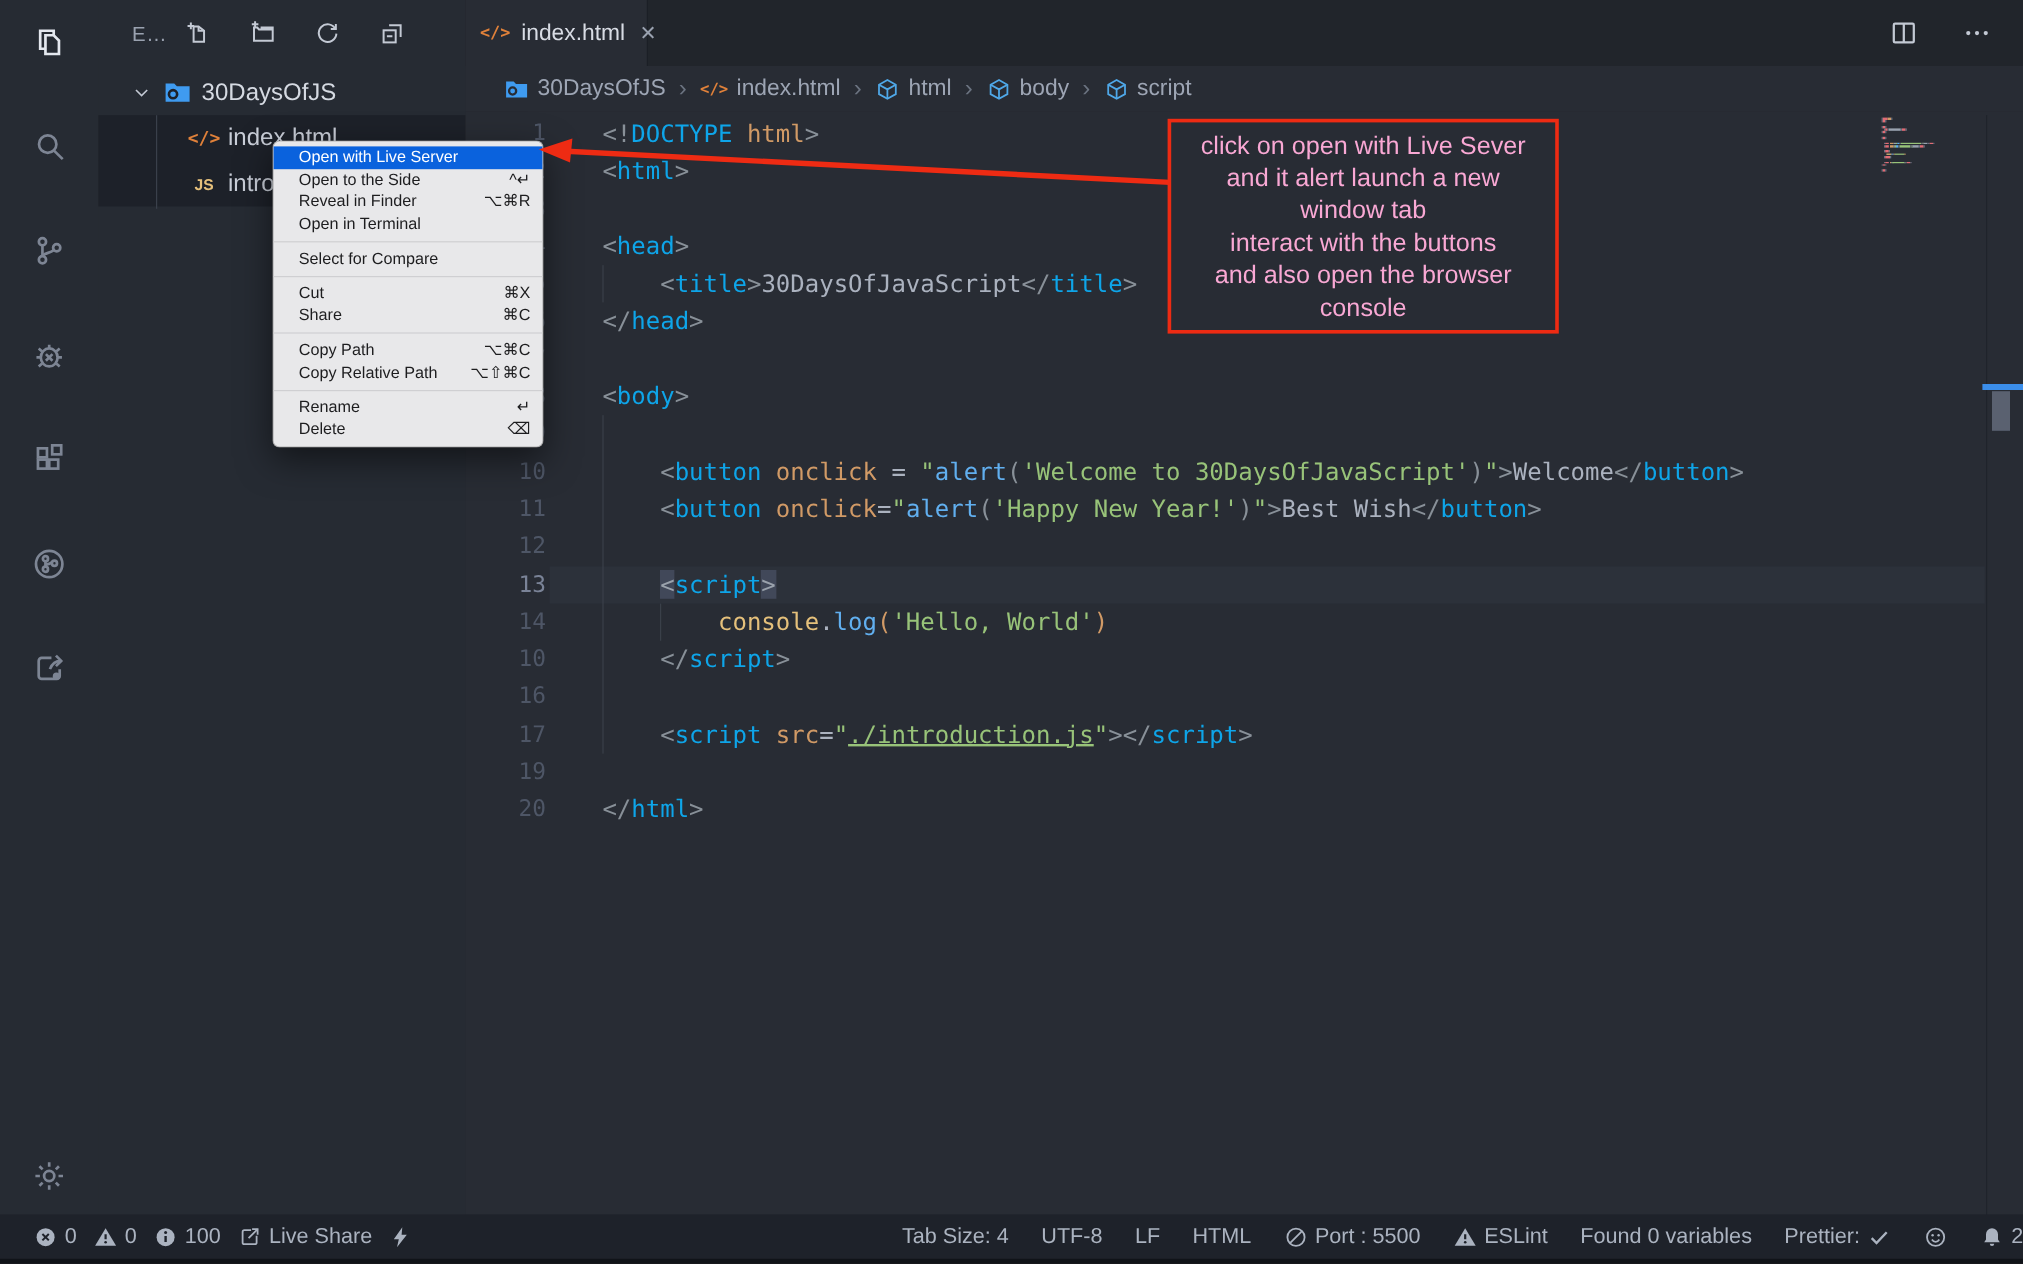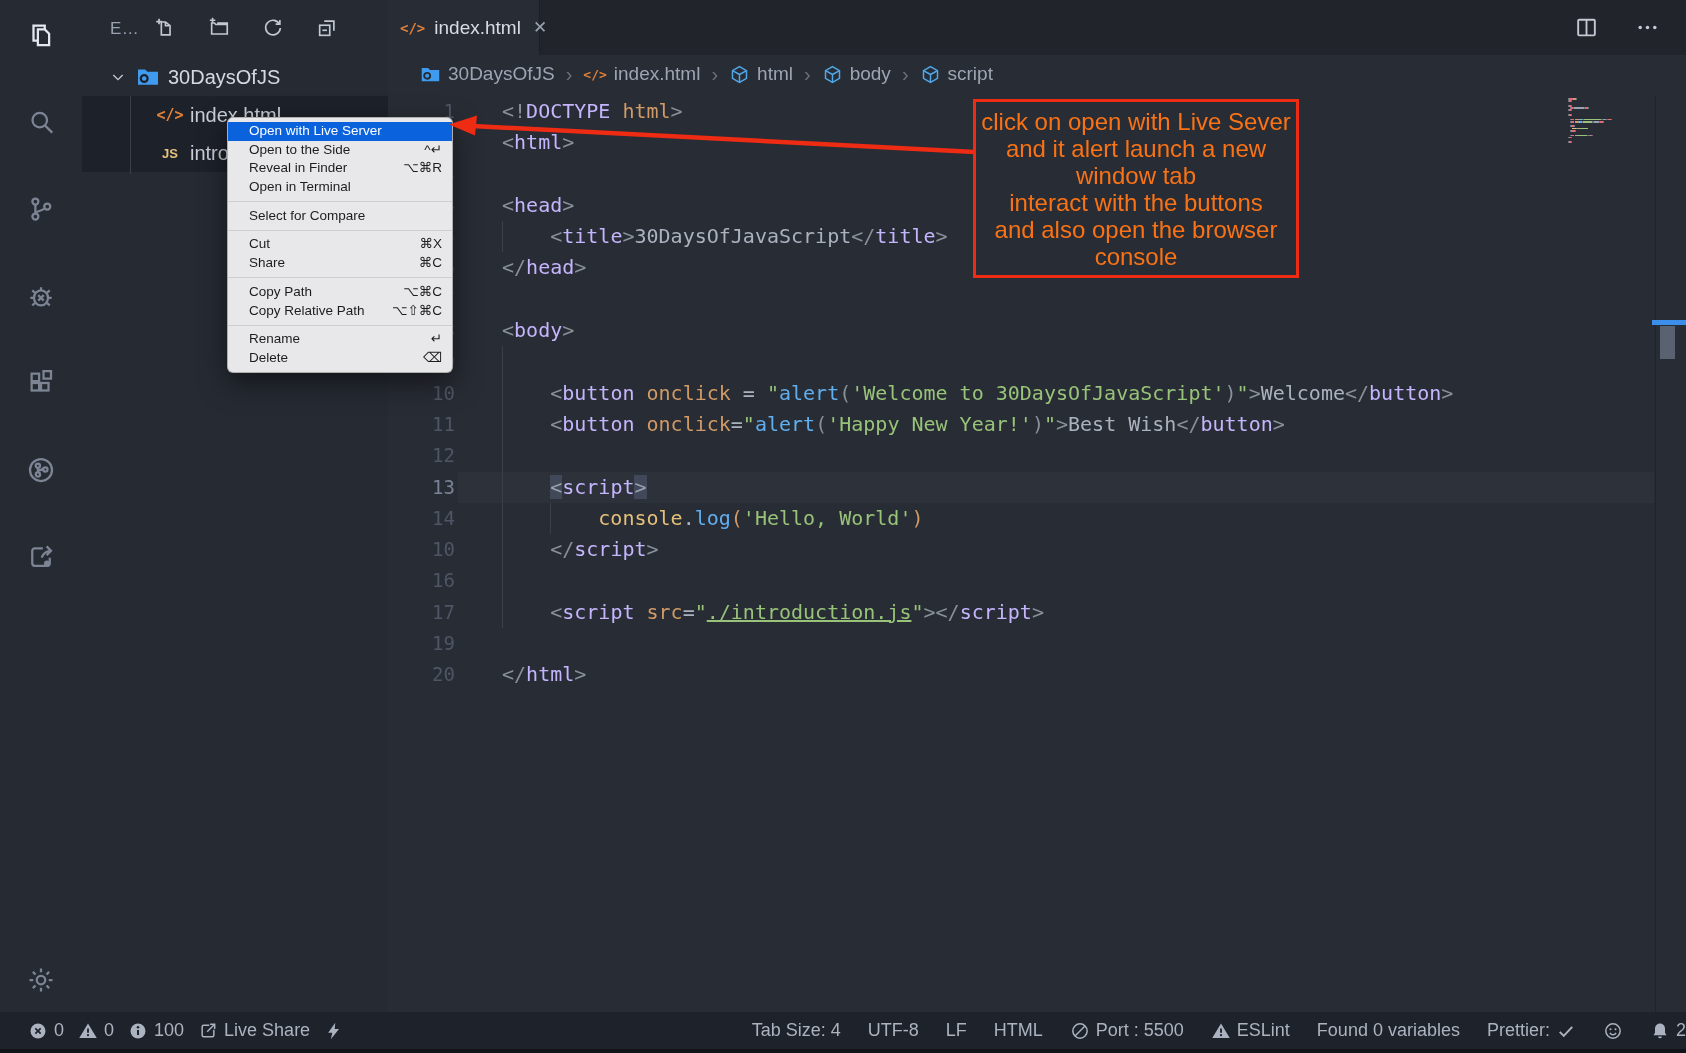--- a/index.html
+++ b/index.html
@@ -59,21 +59,21 @@
   .indent-guide{position:absolute;width:1px;background:#3a4049;}
   #guide-head{left:114px;top:128.2px;height:31.3px;}
   #guide-body{left:114px;top:253.4px;height:281.7px;}
   #guide-script{left:162px;top:410px;height:31.3px;}
   #code-lines{position:absolute;left:0;top:3px;width:100%;}
   .code-row{height:31.3px;line-height:31.3px;font-family:"DejaVu Sans Mono",monospace;font-size:20px;white-space:pre;position:relative;}
   .gutter{display:inline-block;width:67px;text-align:right;color:#4e5666;font-size:19px;vertical-align:top;}
   .gutter.cur{color:#7a8397;}
   .code-text{margin-left:47px;}
   .tk-p{color:#889098;}
-  .tk-t{color:#c4b5fd;}
+  .tk-t{color:#0ea5e9;}
   .tk-a{color:#d19a66;}
   .tk-s{color:#98c379;}
   .tk-f{color:#61afef;}
   .tk-c{color:#e5c07b;}
   .tk-d{color:#abb2bf;}
   .tk-g{color:#d19a66;}
   .tk-u{color:#98c379;text-decoration:underline;}
   .tk-bm{color:#9aa2ac;background:#414859;}
 
   
@@ -92,21 +92,21 @@
     padding:0 10px 0 21px;font-size:13.5px;color:#1d1d1f;cursor:pointer;white-space:nowrap;}
   .menu-item .shortcut{color:#1d1d1f;margin-left:12px;}
   .menu-item.hl{background:#0a62dd;color:#fff;}
   .menu-item.hl .shortcut{color:#fff;}
   .menu-sep{height:1px;background:#cfcfd2;margin:4.5px 0;}
 
   
   #annotation-box{position:absolute;left:973px;top:99px;width:326px;height:179px;z-index:30;
     border:3px solid #ee2b13;box-sizing:border-box;display:flex;flex-direction:column;
     justify-content:center;align-items:center;}
-  .ann-line{color:#f97316;font-size:24px;line-height:27px;text-align:left;white-space:nowrap;}
+  .ann-line{color:#f9a8d4;font-size:21px;line-height:27px;text-align:left;white-space:nowrap;}
   #arrow-overlay{position:absolute;left:0;top:0;width:1686px;height:1053px;z-index:50;pointer-events:none;}
 
   
   #status-bar{position:absolute;left:0;bottom:0;width:100%;height:37px;background:#1e222a;
     border-bottom:4px solid #101318;box-sizing:content-box;display:flex;align-items:center;
     justify-content:space-between;color:#abb3c0;font-size:18px;}
   #status-left{display:flex;align-items:center;gap:14px;padding-left:28px;}
   #status-right{display:flex;align-items:center;gap:27px;}
   .sb-item{display:flex;align-items:center;gap:6px;cursor:pointer;white-space:nowrap;}
   .sb-icon{display:flex;}

